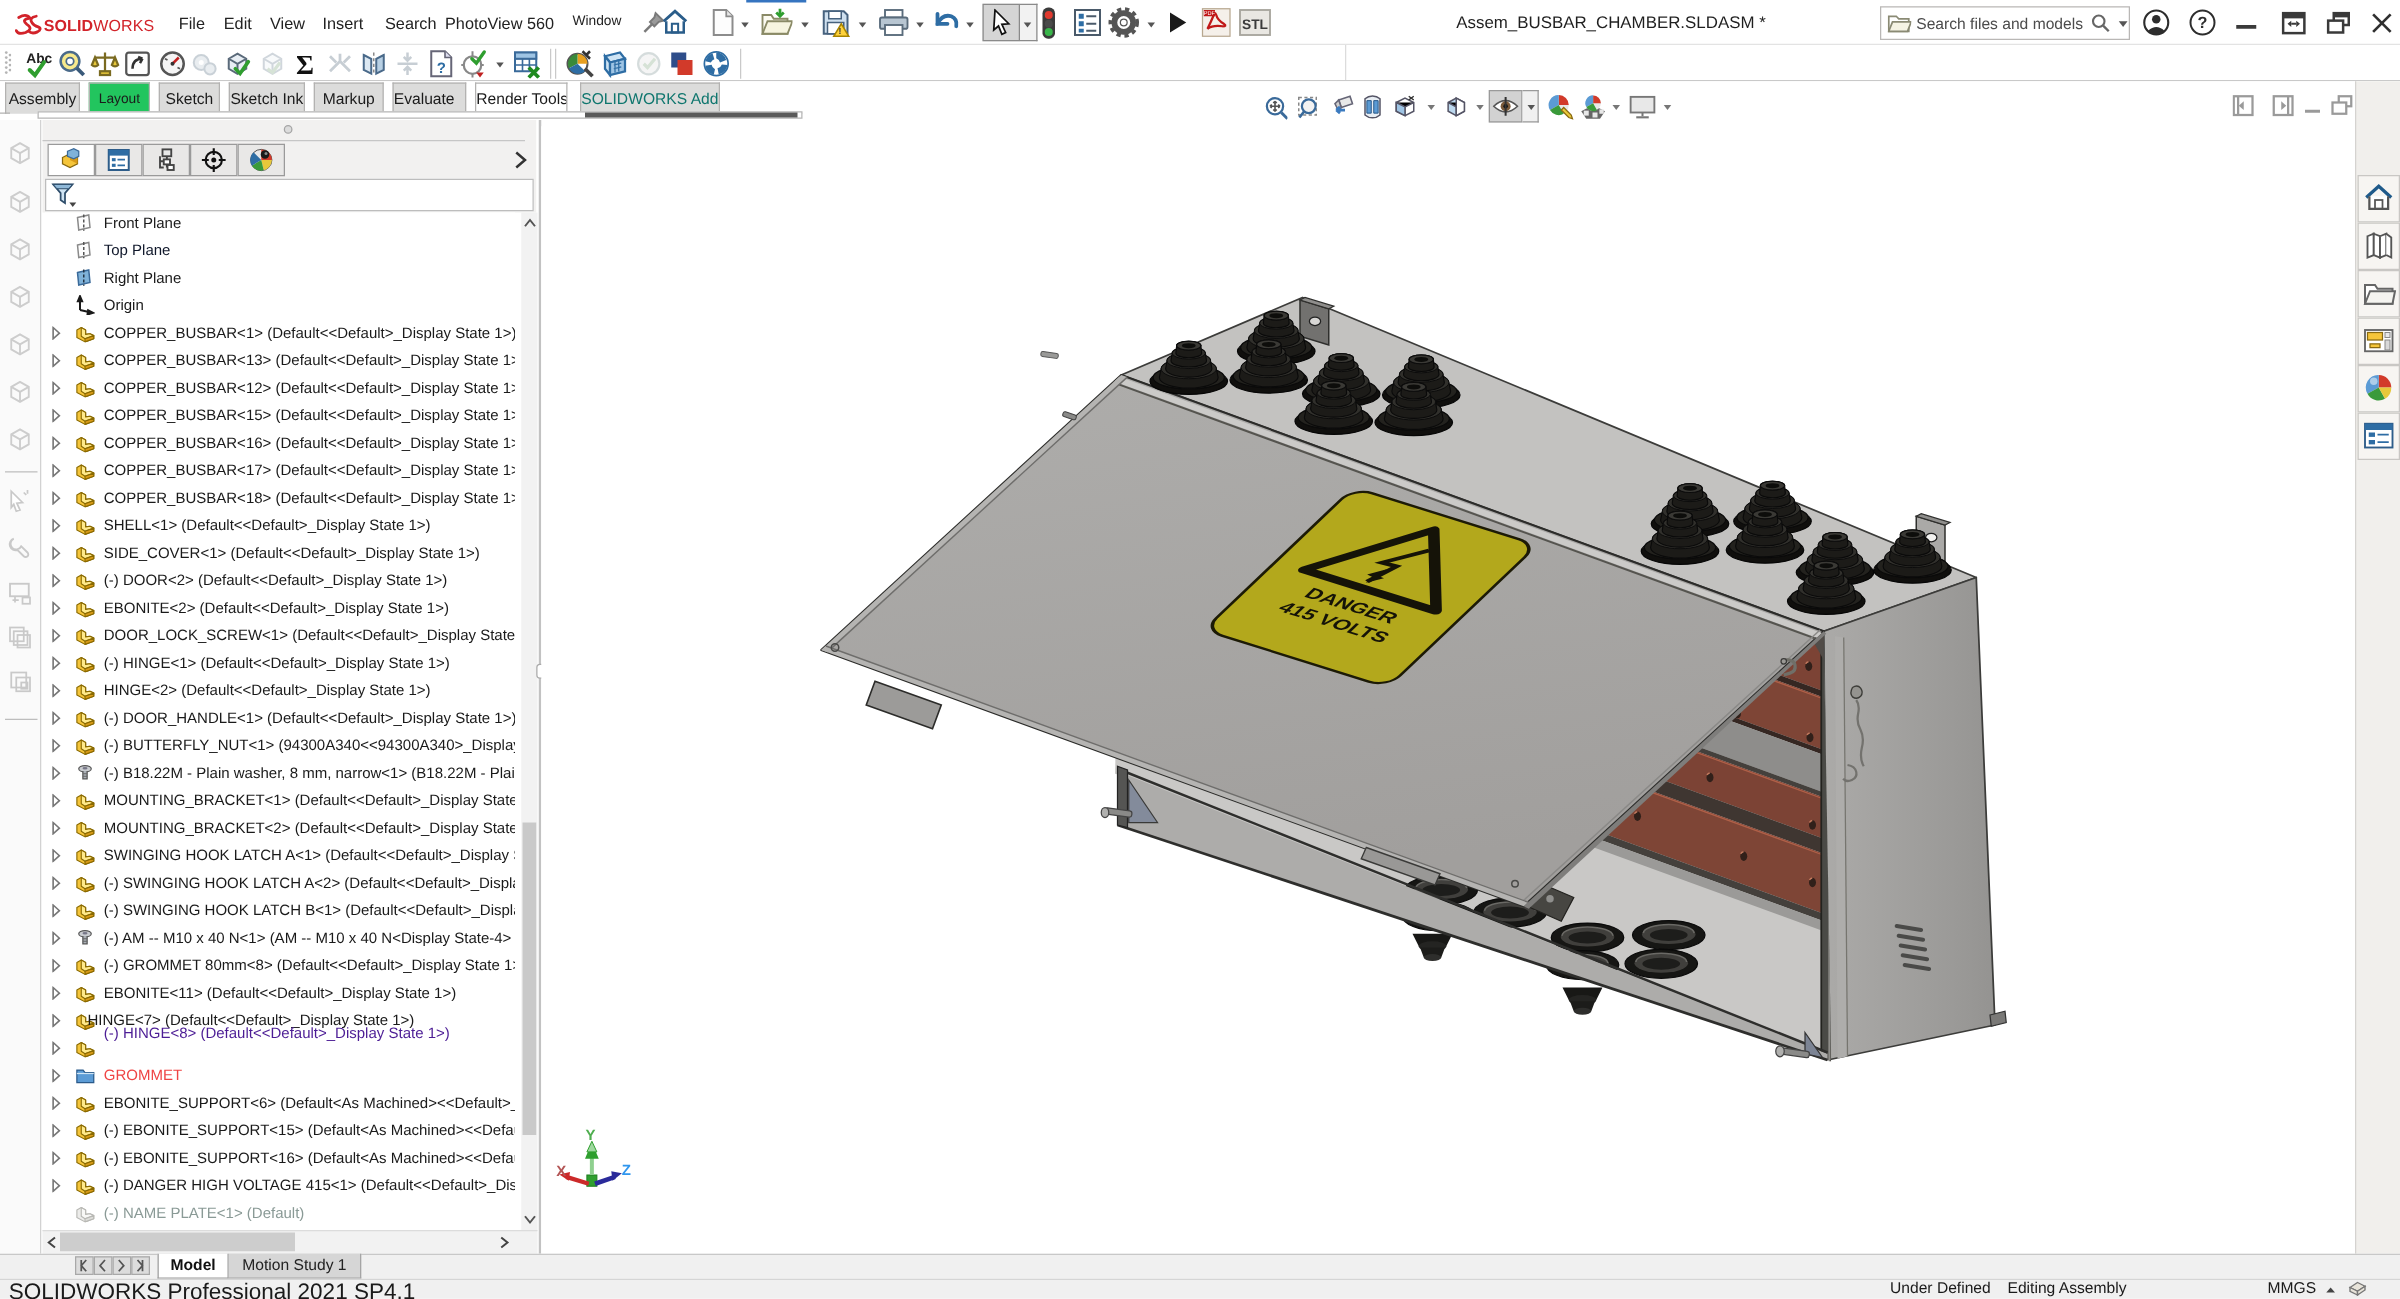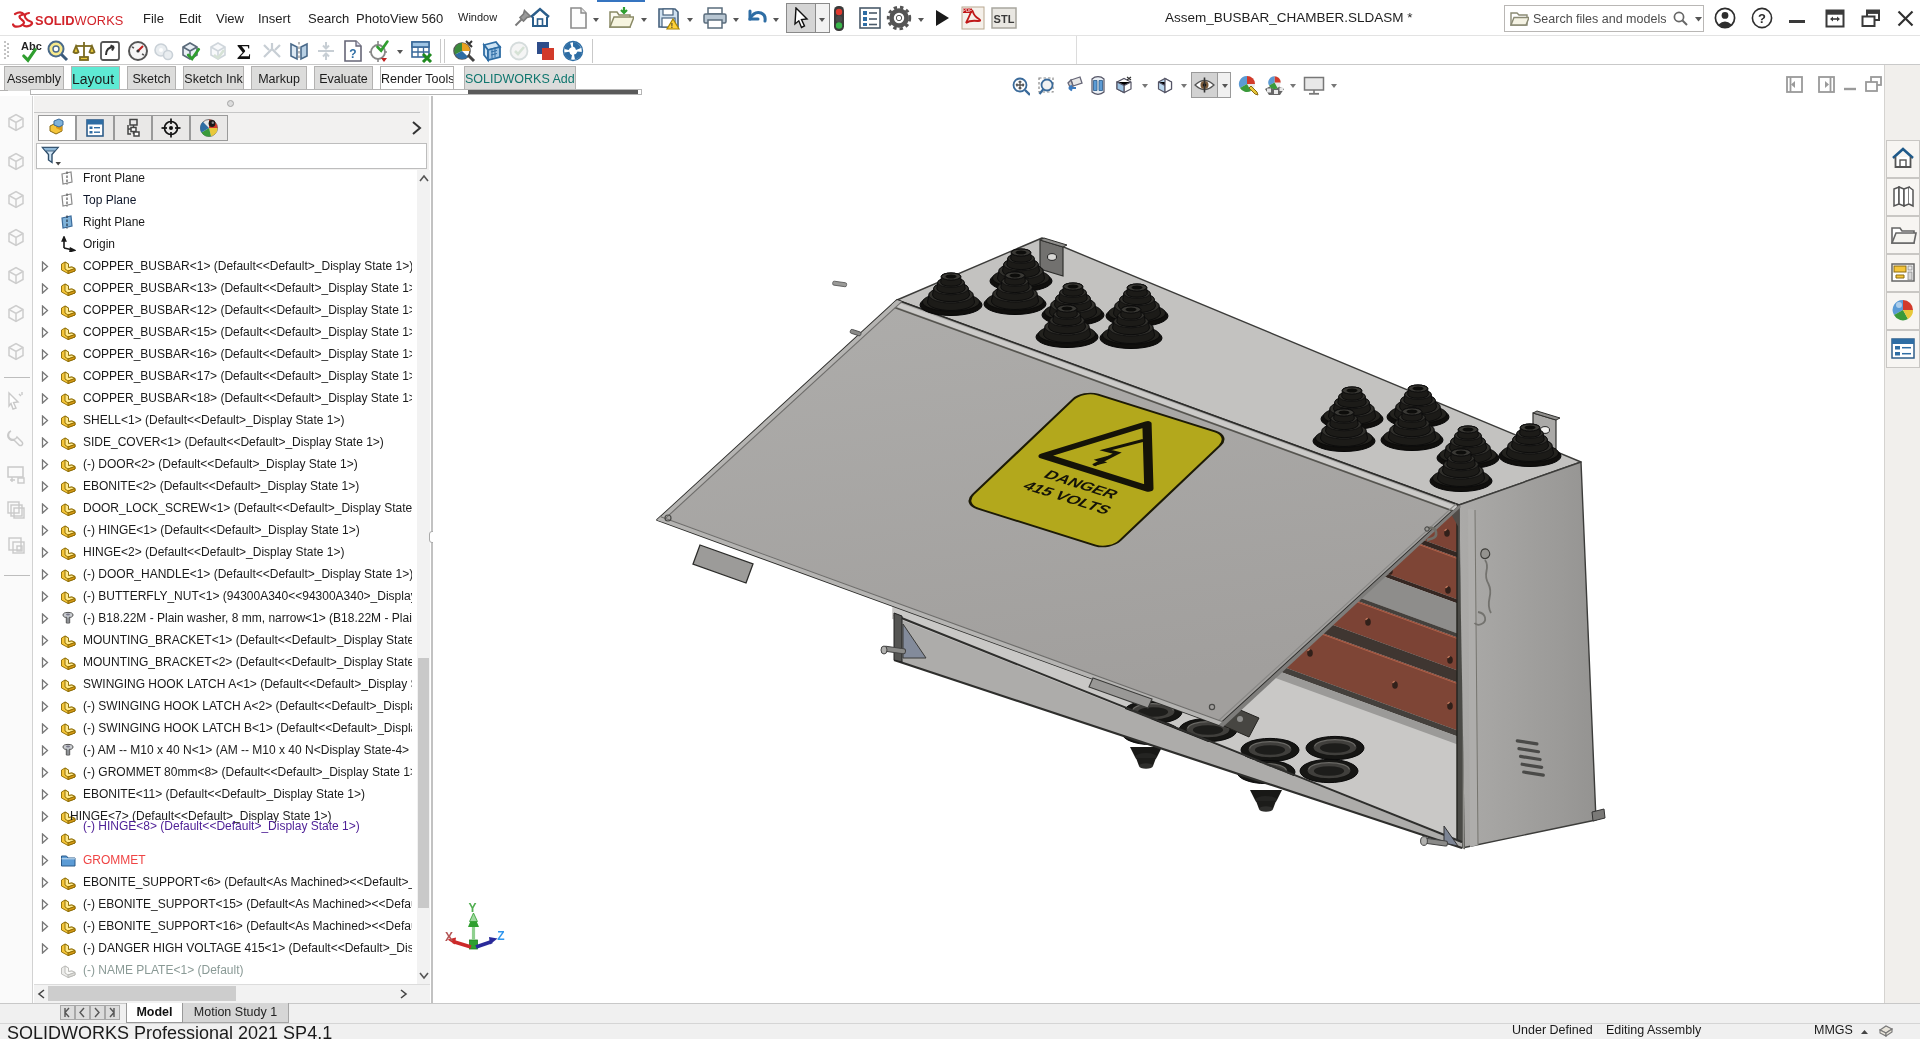--- a/index.html
+++ b/index.html
@@ -301,25 +301,25 @@
       <path d="M3.4 10 A9 9 0 0 1 9 3.5 L10.5 8.3 A4.5 4.5 0 0 0 7.7 11 Z"></path>
     </g>
   </svg>
 <svg class="abs" style="left:396px;top:49px" width="8" height="6" viewBox="0 0 8 6">
     <path d="M1 1 L7 1 L4 5 Z" fill="#555"></path>
   </svg>
 <div class="abs" style="left:592px;top:39px;width:1px;height:24px;background:#c9c9c9"></div>
 <div class="abs" style="left:1076px;top:36px;width:1px;height:28px;background:#dcdcdc"></div>
 <div class="abs" style="left:0;top:65px;width:1920px;height:26px;background:#fff"></div>
 <div class="abs" style="left:4px;top:66px;width:60px;height:25px;background:#dcdcdb;border:1px solid #b3b2b1;border-bottom:1px solid #b3b2b1;border-bottom:none;font-size:12.5px;color:#1b1b1b;text-align:center;line-height:24px;white-space:nowrap;overflow:hidden">Assembly</div>
-<div class="abs" style="left:71px;top:66px;width:49px;height:25px;background:#5eead4;border:1px solid #b3b2b1;border-bottom:1px solid #b3b2b1;border-bottom:none;font-size:14px;color:#1b1b1b;text-align:left;line-height:24px;white-space:nowrap;overflow:hidden">Layout</div>
+<div class="abs" style="left:71px;top:66px;width:49px;height:25px;background:#22c55e;border:1px solid #b3b2b1;border-bottom:1px solid #b3b2b1;border-bottom:none;font-size:11px;color:#1b1b1b;text-align:center;line-height:24px;white-space:nowrap;overflow:hidden">Layout</div>
 <div class="abs" style="left:127px;top:66px;width:49px;height:25px;background:#dcdcdb;border:1px solid #b3b2b1;border-bottom:1px solid #b3b2b1;border-bottom:none;font-size:12.5px;color:#1b1b1b;text-align:center;line-height:24px;white-space:nowrap;overflow:hidden">Sketch</div>
 <div class="abs" style="left:183px;top:66px;width:61px;height:25px;background:#dcdcdb;border:1px solid #b3b2b1;border-bottom:1px solid #b3b2b1;border-bottom:none;font-size:12.5px;color:#1b1b1b;text-align:center;line-height:24px;white-space:nowrap;overflow:hidden">Sketch Ink</div>
 <div class="abs" style="left:251px;top:66px;width:56px;height:25px;background:#dcdcdb;border:1px solid #b3b2b1;border-bottom:1px solid #b3b2b1;border-bottom:none;font-size:12.5px;color:#1b1b1b;text-align:center;line-height:24px;white-space:nowrap;overflow:hidden">Markup</div>
-<div class="abs" style="left:314px;top:66px;width:59px;height:25px;background:#dcdcdb;border:1px solid #b3b2b1;border-bottom:1px solid #b3b2b1;border-bottom:none;font-size:12.5px;color:#1b1b1b;text-align:center;line-height:24px;white-space:nowrap;overflow:hidden">Evaluate</div>
+<div class="abs" style="left:314px;top:66px;width:59px;height:25px;background:#dcdcdb;border:1px solid #b3b2b1;border-bottom:1px solid #b3b2b1;border-bottom:none;font-size:12.5px;color:#1b1b1b;line-height:24px;white-space:nowrap;overflow:hidden">Evaluate</div>
 <div class="abs" style="left:380px;top:66px;width:74px;height:25px;background:#fff;border:1px solid #b3b2b1;border-bottom:none;font-size:12.5px;color:#1b1b1b;text-align:center;line-height:24px;white-space:nowrap;overflow:hidden">Render Tools</div>
 <div class="abs" style="left:464px;top:66px;width:112px;height:25px;background:#dcdcdb;border:1px solid #b3b2b1;border-bottom:1px solid #b3b2b1;border-bottom:none;font-size:12.5px;color:#0f766e;text-align:right;line-height:24px;white-space:nowrap;overflow:hidden">SOLIDWORKS Add-Ins</div>
 <div class="abs" style="left:0;top:90px;width:8px;height:1px;background:#b3b2b1"></div>
 <div class="abs" style="left:64px;top:90px;width:7px;height:1px;background:#b3b2b1"></div>
 <div class="abs" style="left:120px;top:90px;width:7px;height:1px;background:#b3b2b1"></div>
 <div class="abs" style="left:176px;top:90px;width:7px;height:1px;background:#b3b2b1"></div>
 <div class="abs" style="left:244px;top:90px;width:7px;height:1px;background:#b3b2b1"></div>
 <div class="abs" style="left:307px;top:90px;width:7px;height:1px;background:#b3b2b1"></div>
 <div class="abs" style="left:373px;top:90px;width:7px;height:1px;background:#b3b2b1"></div>
 <div class="abs" style="left:454px;top:90px;width:10px;height:1px;background:#b3b2b1"></div>

